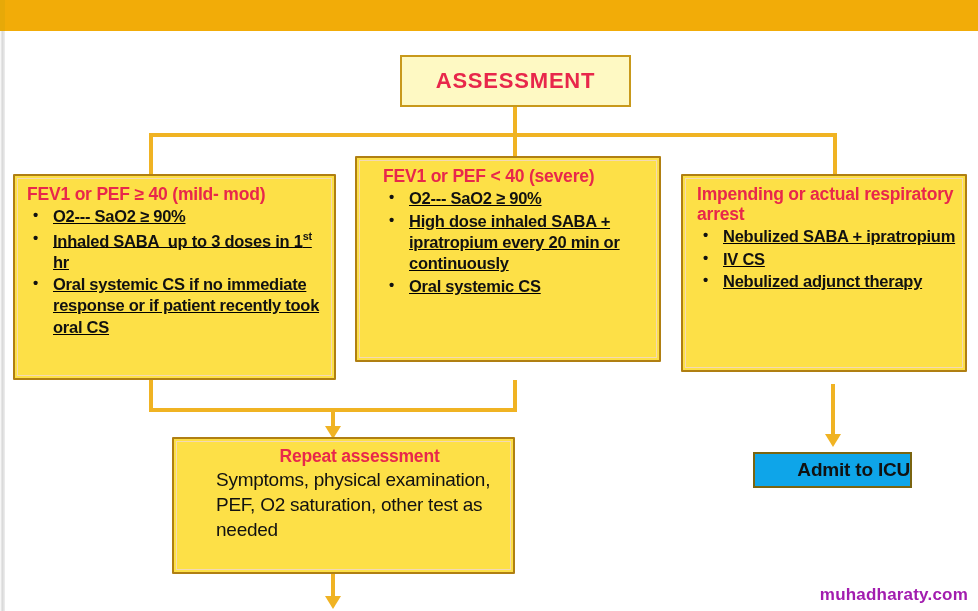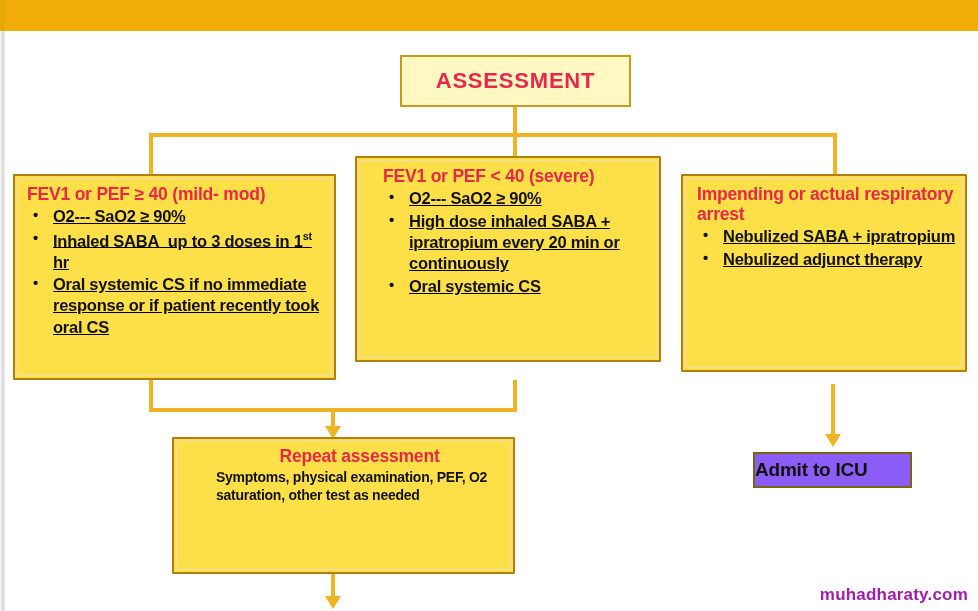--- a/index.html
+++ b/index.html
@@ -89,22 +89,22 @@
   ul.items li::before {
     content: "\2022";
     position: absolute;
     left: 6px;
     top: -1px;
     font-size: 15px;
     color: #111111;
   }
   .plain-text {
     color: #111111;
-    font-weight: bold;
-    font-size: 14px;
+    font-weight: normal;
+    font-size: 19px;
     line-height: 1.30;
     letter-spacing: -0.25px;
   }
   sup { font-size: 0.66em; vertical-align: super; }
 
   
   #assessment-box {
     position: absolute;
     left: 400px; top: 55px;
     width: 231px; height: 52px;
@@ -120,25 +120,25 @@
     font-weight: bold;
     font-size: 22px;
     letter-spacing: 0.8px;
   }
   
   #admit-box {
     position: absolute;
     left: 753px; top: 452px;
     width: 159px; height: 36px;
     box-sizing: border-box;
-    background: #8b5cf6;
+    background: #0ea5e9;
     border: 2px solid #7A6410;
     display: flex;
     align-items: center;
-    justify-content: flex-start;
+    justify-content: flex-end;
   }
   #admit-box .label {
     color: #111111;
     font-weight: bold;
     font-size: 19px;
     letter-spacing: -0.2px;
   }
   
   #watermark {
     position: absolute;
@@ -192,20 +192,21 @@
       </ul>
     </div>
   </div>
 
   <div class="box" style="left:681px; top:174px; width:286px; height:198px;">
     <div class="box-inner-hl"></div>
     <div style="padding:8px 6px 0 14px;">
       <div class="hdr">Impending or actual respiratory arrest</div>
       <ul class="items">
         <li><span>Nebulized SABA  + ipratropium</span></li>
+        <li><span>IV CS</span></li>
         <li><span>Nebulized adjunct therapy</span></li>
       </ul>
     </div>
   </div>
 
   <div class="ln" style="left:149px; top:380px; width:4px; height:32px;"></div>
   <div class="ln" style="left:513px; top:380px; width:4px; height:32px;"></div>
   <div class="ln" style="left:149px; top:408px; width:368px; height:4px;"></div>
   <div class="ln" style="left:331px; top:408px; width:4px; height:21px;"></div>
   <div class="arrow-head" style="left:325px; top:426px;"></div>

